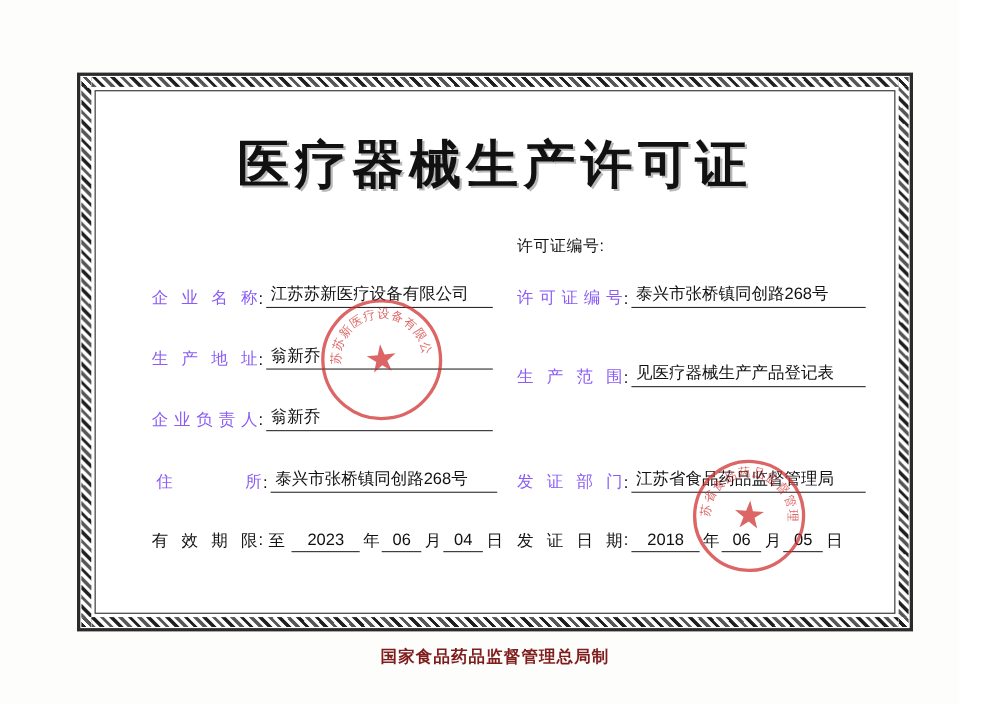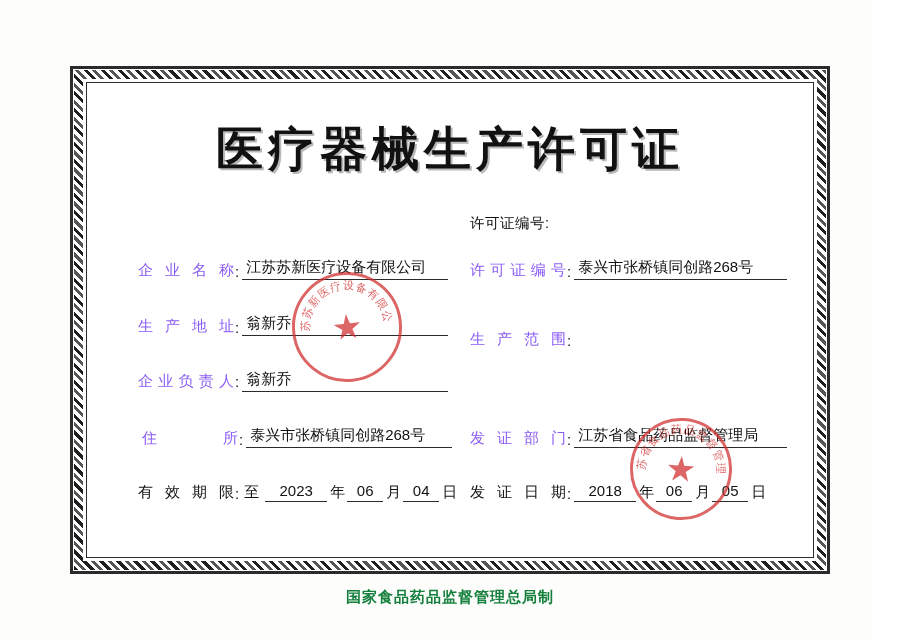--- a/index.html
+++ b/index.html
@@ -137,21 +137,20 @@
   #field-manager .val   { min-width: 198px; }
   #field-address .val   { min-width: 198px; }
   #field-prod-address .val { min-width: 205px; }
   #field-prod-scope .val   { min-width: 205px; }
   #field-issuer .val       { min-width: 205px; }
 
   
   .date-row {
     position: absolute;
     display: flex;
-    align-items: flex-end;
     font-size: 15px;
     color: #111111;
   }
   .date-row .lbl {
     width: 96px;
     text-align: justify;
     text-align-last: justify;
     white-space: nowrap;
   }
   .date-row .colon { margin: 0 3px 0 1px; }
@@ -173,21 +172,21 @@
   
   #footer-authority {
     position: absolute;
     left: 0;
     top: 588px;
     width: 900px;
     text-align: center;
     font-size: 15px;
     font-weight: bold;
     letter-spacing: 1px;
-    color: #15803d;
+    color: #7f1d1d;
   }
 
   
   .seal {
     position: absolute;
     border-radius: 50%;
     border: 3px solid #cf2a2a;
     color: #cf2a2a;
     opacity: 0.72;
     pointer-events: none;
@@ -270,20 +269,21 @@
 
   <div class="field" id="field-prod-address">
     <span class="lbl">许可证编号</span>
     <span class="colon">:</span>
     <span class="val">泰兴市张桥镇同创路268号</span>
   </div>
 
   <div class="field" id="field-prod-scope">
     <span class="lbl">生产范围</span>
     <span class="colon">:</span>
+    <span class="val">见医疗器械生产产品登记表</span>
   </div>
 
   <div class="field" id="field-issuer">
     <span class="lbl">发证部门</span>
     <span class="colon">:</span>
     <span class="val">江苏省食品药品监督管理局</span>
   </div>
 
   <div class="date-row" id="row-validity">
     <span class="lbl">有效期限</span>

